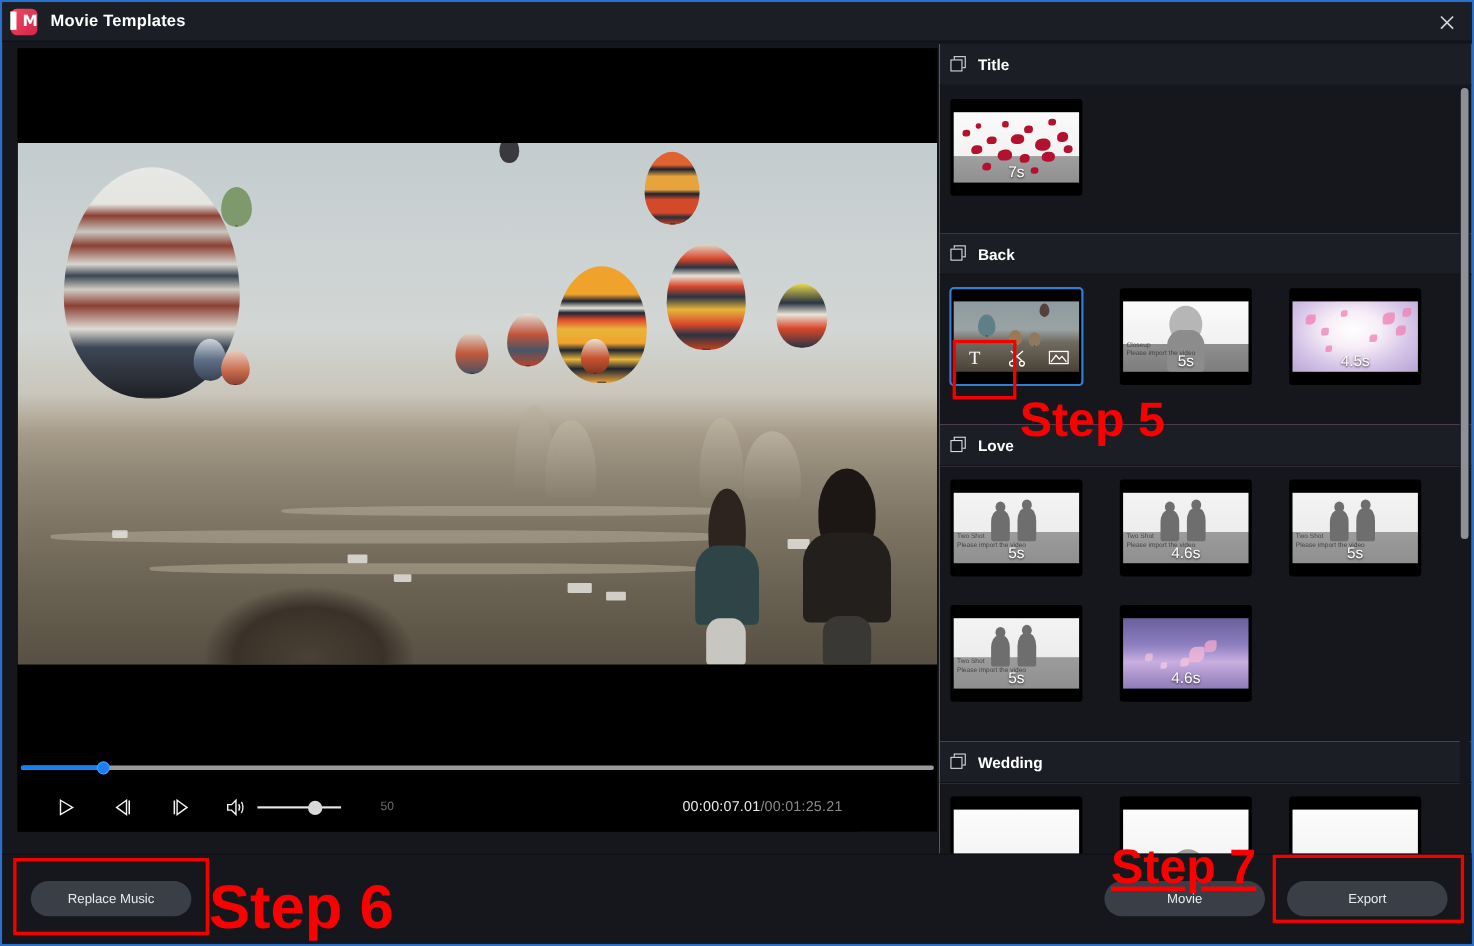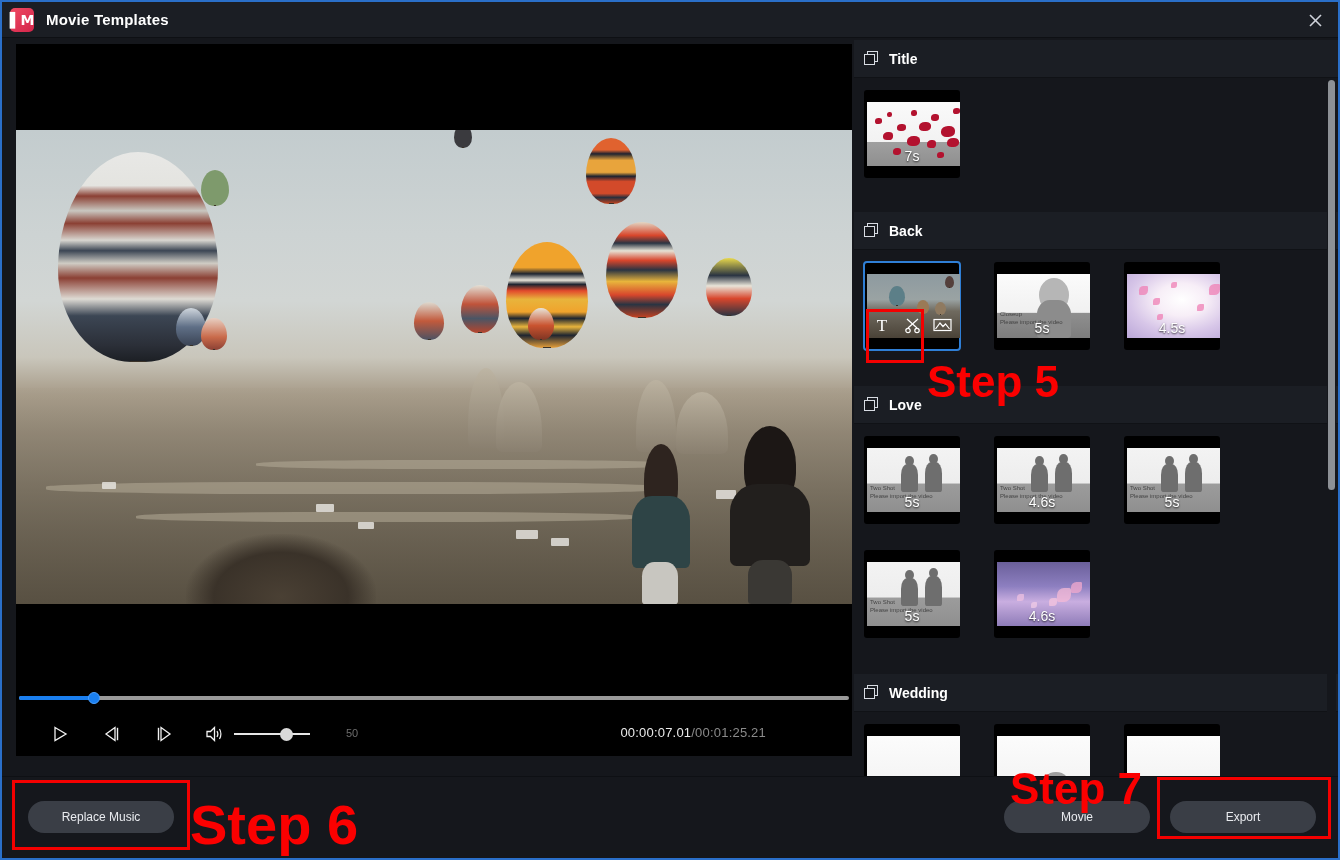--- a/index.html
+++ b/index.html
@@ -159,21 +159,21 @@
   .section-title {
     color: #ffffff; font-size: 14px; font-weight: bold; margin-left: 9px;
   }
   .grid {
     display: flex; flex-wrap: wrap;
     padding: 12px 0 10px 10px;
     background: #15171c;
   }
   .tpl {
     position: relative;
-    width: 96px; height: 88px;
+    width: 120px; height: 88px;
     margin: 0 34px 26px 0;
     background: #000;
     border-radius: 3px;
     cursor: pointer;
     overflow: hidden;
   }
   .tpl.selected { outline: 2px solid #2f7fd6; outline-offset: -1px; }
   .tpl .thumb {
     position: absolute; left: 3px; top: 12px; width: 114px; height: 64px;
     overflow: hidden;
@@ -588,16 +588,16 @@
     <button class="pill-btn" style="left:1002px; top:24px;">Movie</button>
     <button class="pill-btn" style="left:1168px; top:24px;">Export</button>
   </div>
 
   <div class="anno-box" style="left:864px; top:307px; width:58px; height:54px;"></div>
   <div class="anno-text" style="left:925px; top:355px; font-size:44px;">Step 5</div>
 
   <div class="anno-box" style="left:10px; top:778px; width:178px; height:70px;"></div>
   <div class="anno-text" style="left:188px; top:790px; font-size:56px;">Step 6</div>
 
-  <div class="anno-text" style="left:1008px; top:762px; font-size:44px;">Step 7</div>
+  <div class="anno-text" style="left:1008px; top:762px; font-size:44px;text-decoration:underline;">Step 7</div>
   <div class="anno-box" style="left:1155px; top:775px; width:174px; height:62px;"></div>
 
 </div>
 
 </body></html>

